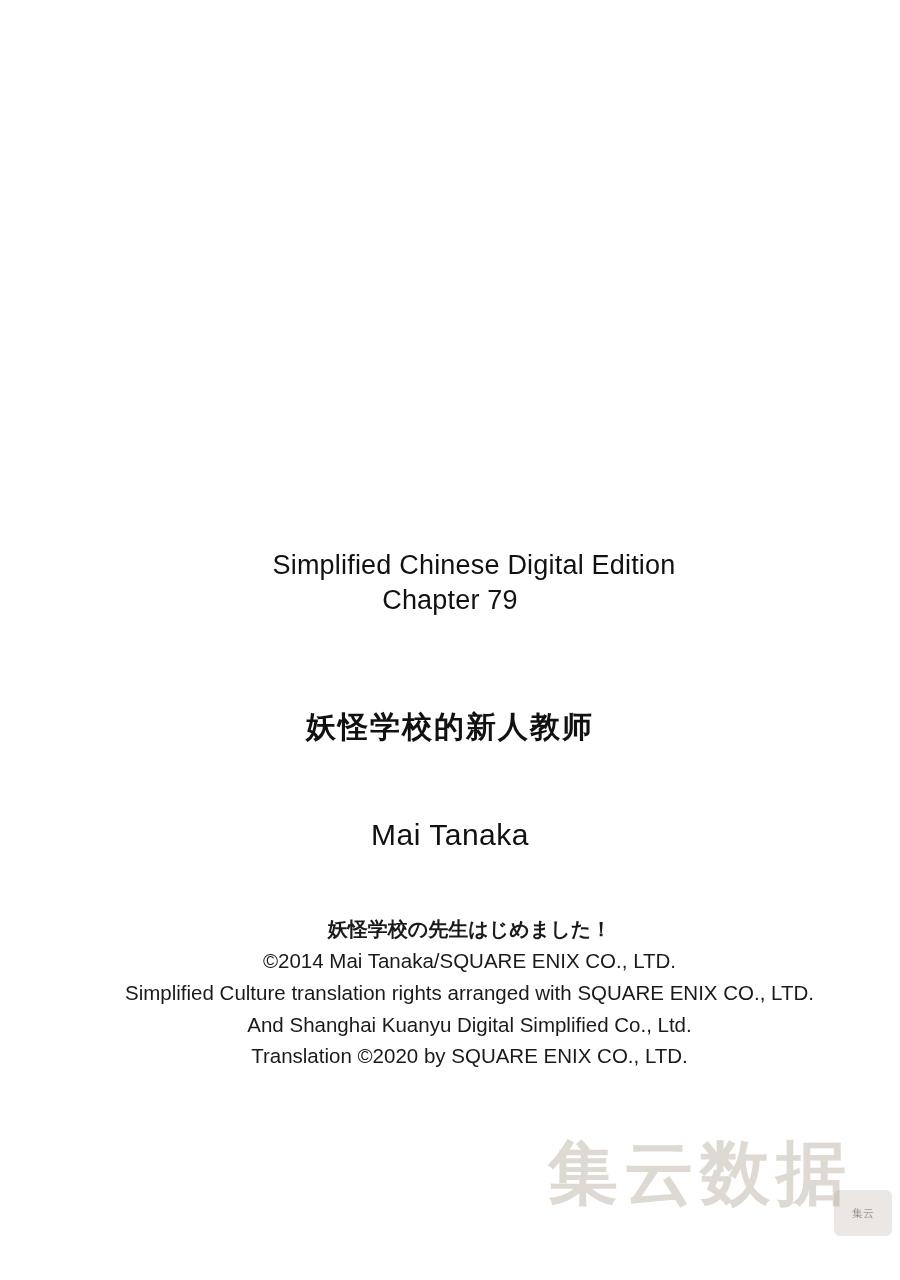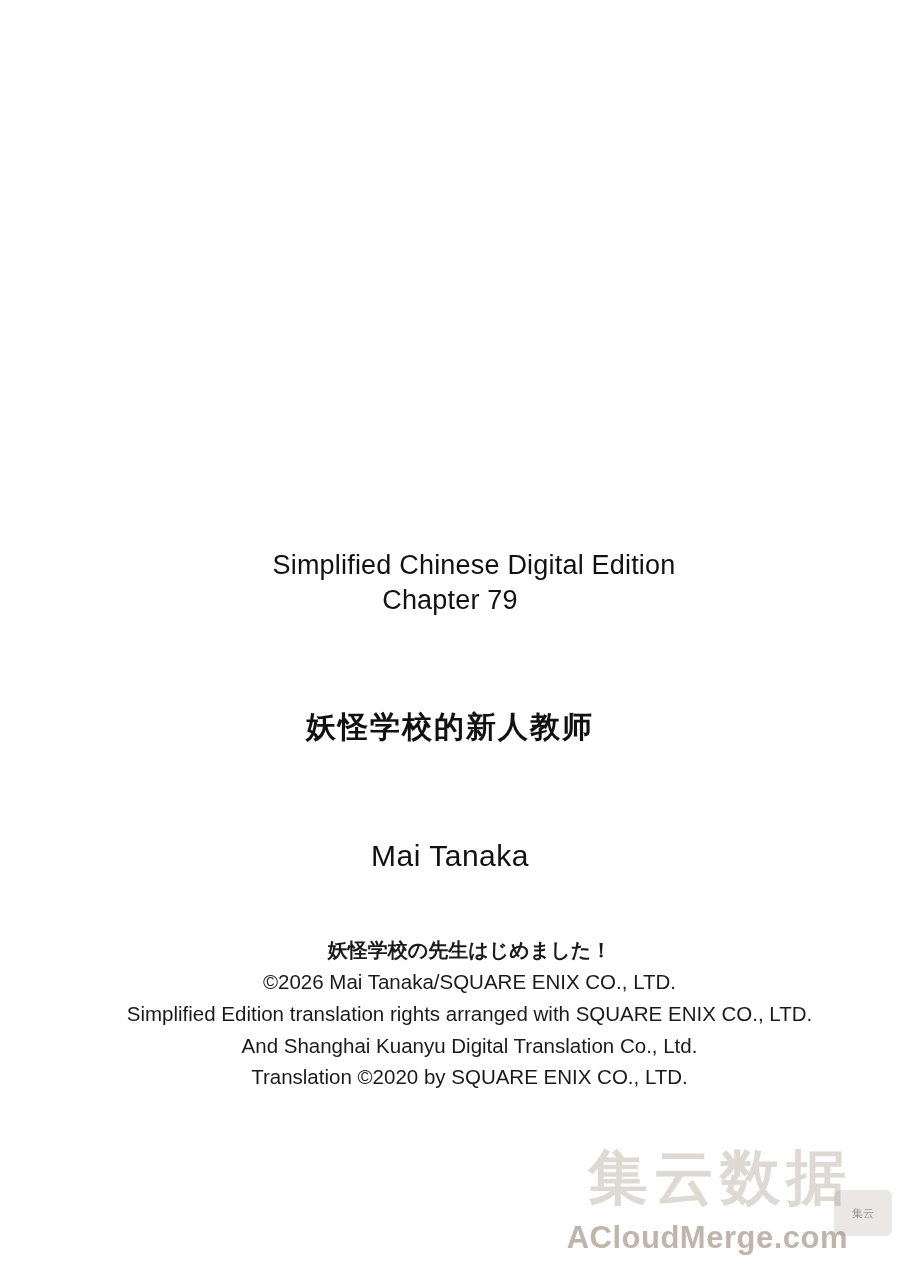--- a/index.html
+++ b/index.html
@@ -46,21 +46,21 @@
 
   .title-cn {
     margin-top: 90px;
     font-size: 30px;
     font-weight: bold;
     letter-spacing: 2px;
     color: #111111;
   }
 
   .author {
-    margin-top: 91px;
+    margin-top: 70px;
     font-size: 30px;
     letter-spacing: 0.5px;
     color: #111111;
   }
 
   .legal {
     margin-top: 62px;
     font-size: 20.5px;
     line-height: 1.55;
     color: #1a1a1a;
@@ -80,21 +80,21 @@
     left: 0;
     right: 0;
     bottom: 0;
     height: 200px;
     pointer-events: none;
   }
   .wm-cn {
     position: absolute;
     right: 48px;
     bottom: 72px;
-    font-size: 60px;
+    font-size: 70px;
     font-weight: bold;
     color: rgba(150, 130, 110, 0.30);
     letter-spacing: 6px;
     line-height: 1;
     white-space: nowrap;
   }
   .wm-en {
     position: absolute;
     right: 52px;
     bottom: 24px;
@@ -131,27 +131,26 @@
     <div class="edition-line">Simplified Chinese Digital Edition</div>
 
     <div class="chapter-line">Chapter 79</div>
 
     <div class="title-cn">妖怪学校的新人教师</div>
 
     <div class="author">Mai Tanaka</div>
 
     <div class="legal">
       <div class="jp">妖怪学校の先生はじめました！</div>
-      <div>©2026 Mai Tanaka/SQUARE ENIX CO., LTD.</div>
-      <div>Simplified Edition translation rights arranged with SQUARE ENIX CO., LTD.</div>
-      <div>And Shanghai Kuanyu Digital Translation Co., Ltd.</div>
+      <div>©2014 Mai Tanaka/SQUARE ENIX CO., LTD.</div>
+      <div>Simplified Culture translation rights arranged with SQUARE ENIX CO., LTD.</div>
+      <div>And Shanghai Kuanyu Digital Simplified Co., Ltd.</div>
       <div>Translation ©2020 by SQUARE ENIX CO., LTD.</div>
     </div>
 
   </div>
 
   <div class="watermark">
     <div class="wm-cn">集云数据</div>
     <div class="wm-badge">集云</div>
-    <div class="wm-en">ACloudMerge.com</div>
   </div>
 
 </div>
 
 </body></html>

